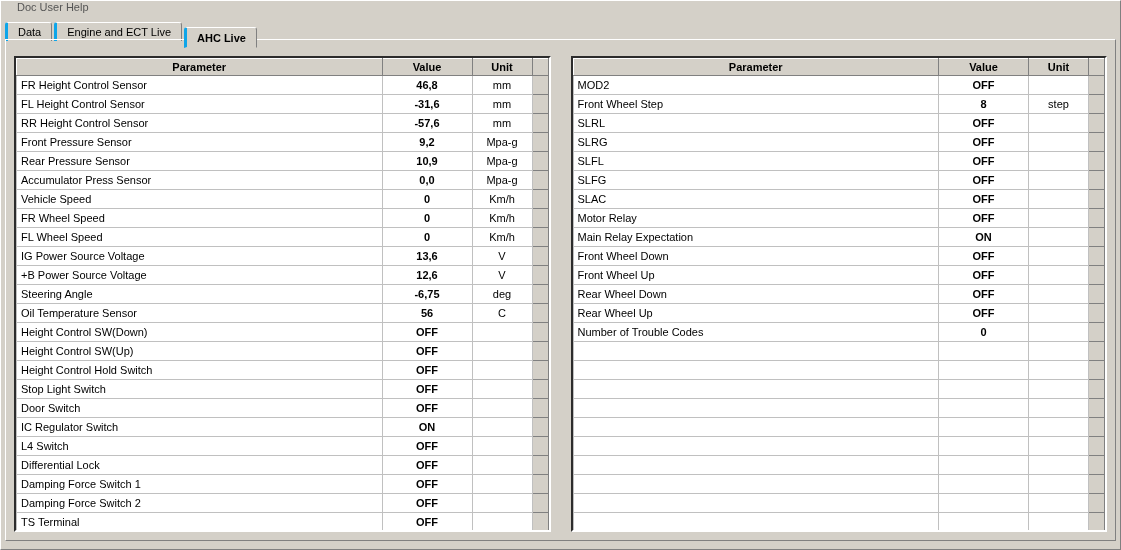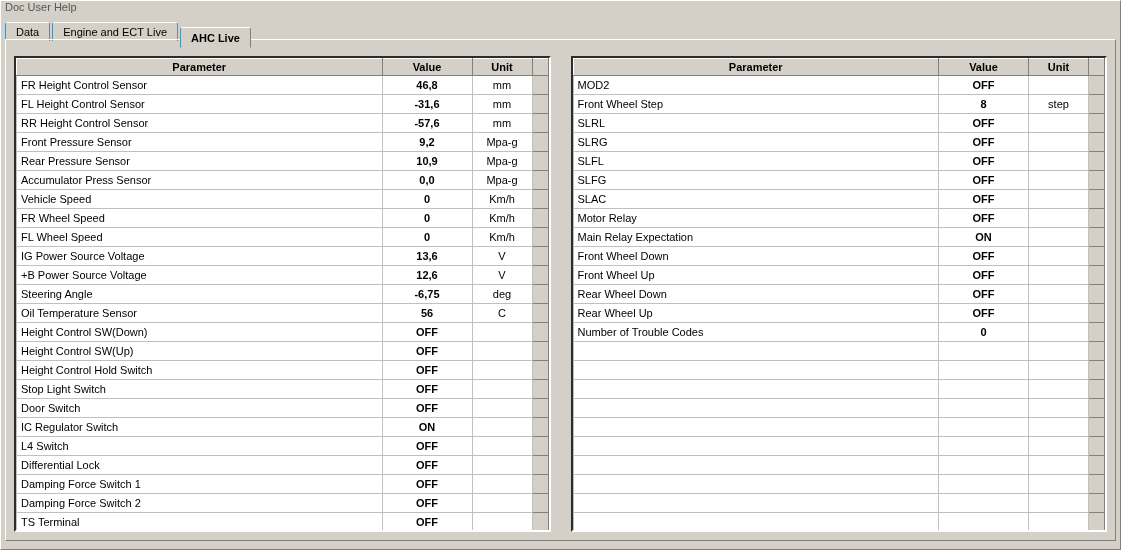--- a/index.html
+++ b/index.html
@@ -19,39 +19,39 @@
     box-sizing: border-box;
     border-left: 1px solid #fff;
     border-top: 1px solid #fff;
     border-right: 1px solid #808080;
     border-bottom: 1px solid #808080;
   }
   .menu-frag {
     height: 14px;
     font-size: 11px;
     color: #555;
-    padding-left: 4px;
+    padding-left: 16px;
     overflow: hidden;
     white-space: nowrap;
   }
   .tabbar {
     display: flex;
     align-items: flex-end;
     padding: 2px 4px 0 4px;
     gap: 0;
     height: 22px;
   }
   .tab {
     padding: 3px 10px 3px 10px;
     background: #d4d0c8;
     border: 1px solid #808080;
     border-bottom: none;
     border-top-left-radius: 3px;
     border-top-right-radius: 3px;
-    border-left: 1px solid #0ea5e9;
+    border-left: 3px solid #0ea5e9;
     border-top: 1px solid #fff;
     border-right: 1px solid #808080;
     margin-right: 2px;
     white-space: nowrap;
     position: relative;
     font-size: 11px;
   }
   .tab.active {
     font-weight: bold;
     background: #d4d0c8;

